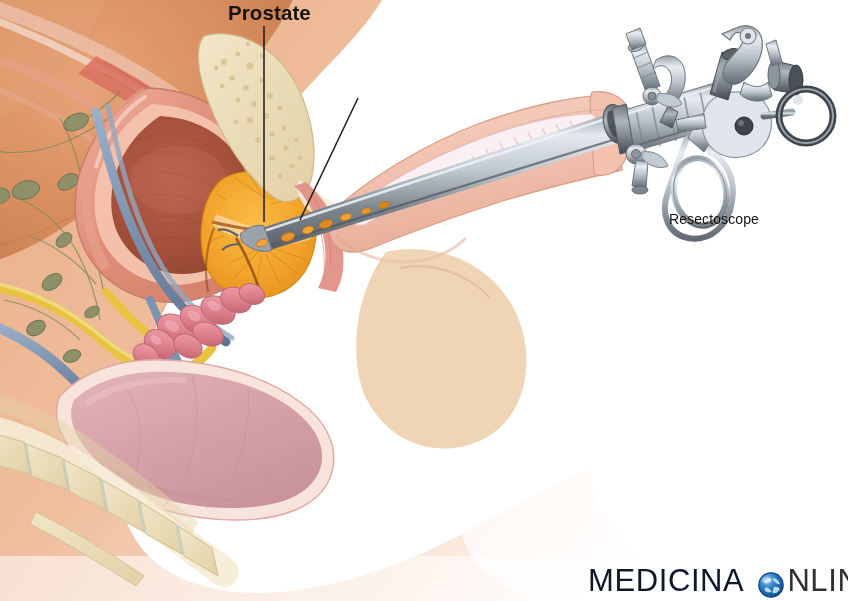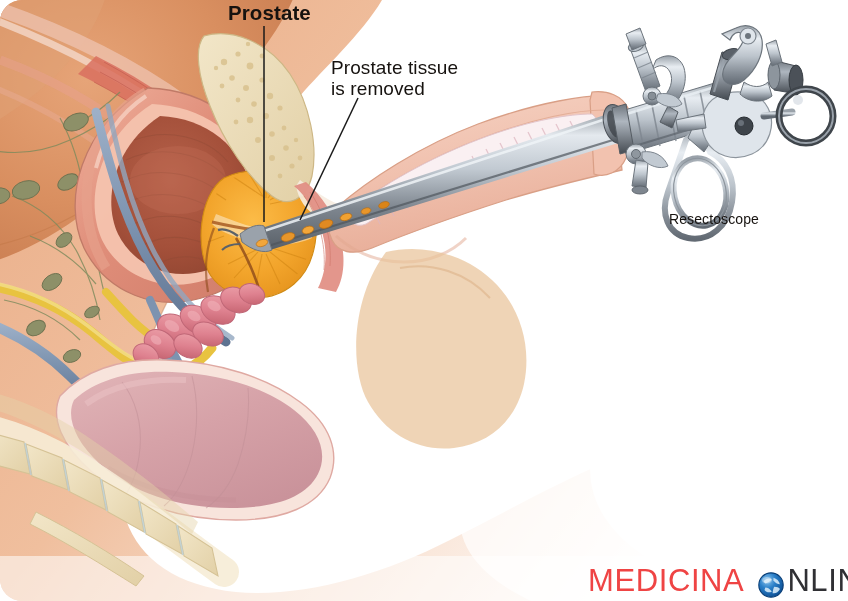--- a/index.html
+++ b/index.html
@@ -3,21 +3,20 @@
 <meta charset="utf-8">
 <title>TURP Prostate Resection Illustration</title>
 <style>
   html,body{margin:0;padding:0;background:#ffffff;}
   body{font-family:"Liberation Sans", sans-serif;}
   #stage{
     position:relative;
     width:848px;height:601px;
     background:#ffffff;
     overflow:hidden;
-    border-radius:22px;
   }
   #art{position:absolute;left:0;top:0;width:848px;height:601px;}
 
   .label{
     position:absolute;
     color:#16120f;
     line-height:1.12;
     white-space:pre;
     letter-spacing:.1px;
   }
@@ -25,21 +24,21 @@
   #lbl-tissue{left:331px;top:57px;font-size:19px;font-weight:400;}
   #lbl-scope{left:669px;top:212px;font-size:14px;font-weight:400;}
 
   #watermark{
     position:absolute;left:588px;top:563px;
     display:flex;align-items:center;gap:0px;
     font-size:31px;letter-spacing:.6px;
     color:#2f2f33;
     font-weight:400;
   }
-  #watermark .wm-a{color:#ef4444;}
+  #watermark .wm-a{color:#0f172a;}
   #watermark .wm-b{color:#303034;margin-left:2px;}
   #wm-globe{
     width:26px;height:26px;border-radius:50%;
     margin:0 1px 0 14px;
     position:relative;top:2px;
     flex:0 0 auto;
   }
 </style>
 </head>
 <body>
@@ -543,21 +542,20 @@
       <g>
         <line x1="264" y1="26" x2="264" y2="222" stroke="#1a1a1a" stroke-width="1.5"></line>
         <line x1="358" y1="98" x2="300" y2="220" stroke="#1a1a1a" stroke-width="1.5"></line>
       </g>
 
     </g>
   </svg>
 
   <div class="label" id="lbl-prostate">Prostate</div>
 
-  <div class="label" id="lbl-tissue"><span>Prostate tissue</span><br><span>is removed</span></div>
 
   <div class="label" id="lbl-scope">Resectoscope</div>
 
   <div id="watermark">
     <span class="wm-a">MEDICINA</span>
     <span id="wm-globe">
       <svg viewBox="0 0 32 32" width="26" height="26">
         <circle cx="16" cy="16" r="15" fill="url(#gGlobe)"></circle>
         <g fill="#cfe6f7" opacity=".92">
           <path d="M7,11 C10,8 14,7 17,9 C15,12 12,13 9,14 C8,13 7,12 7,11 Z"></path>

